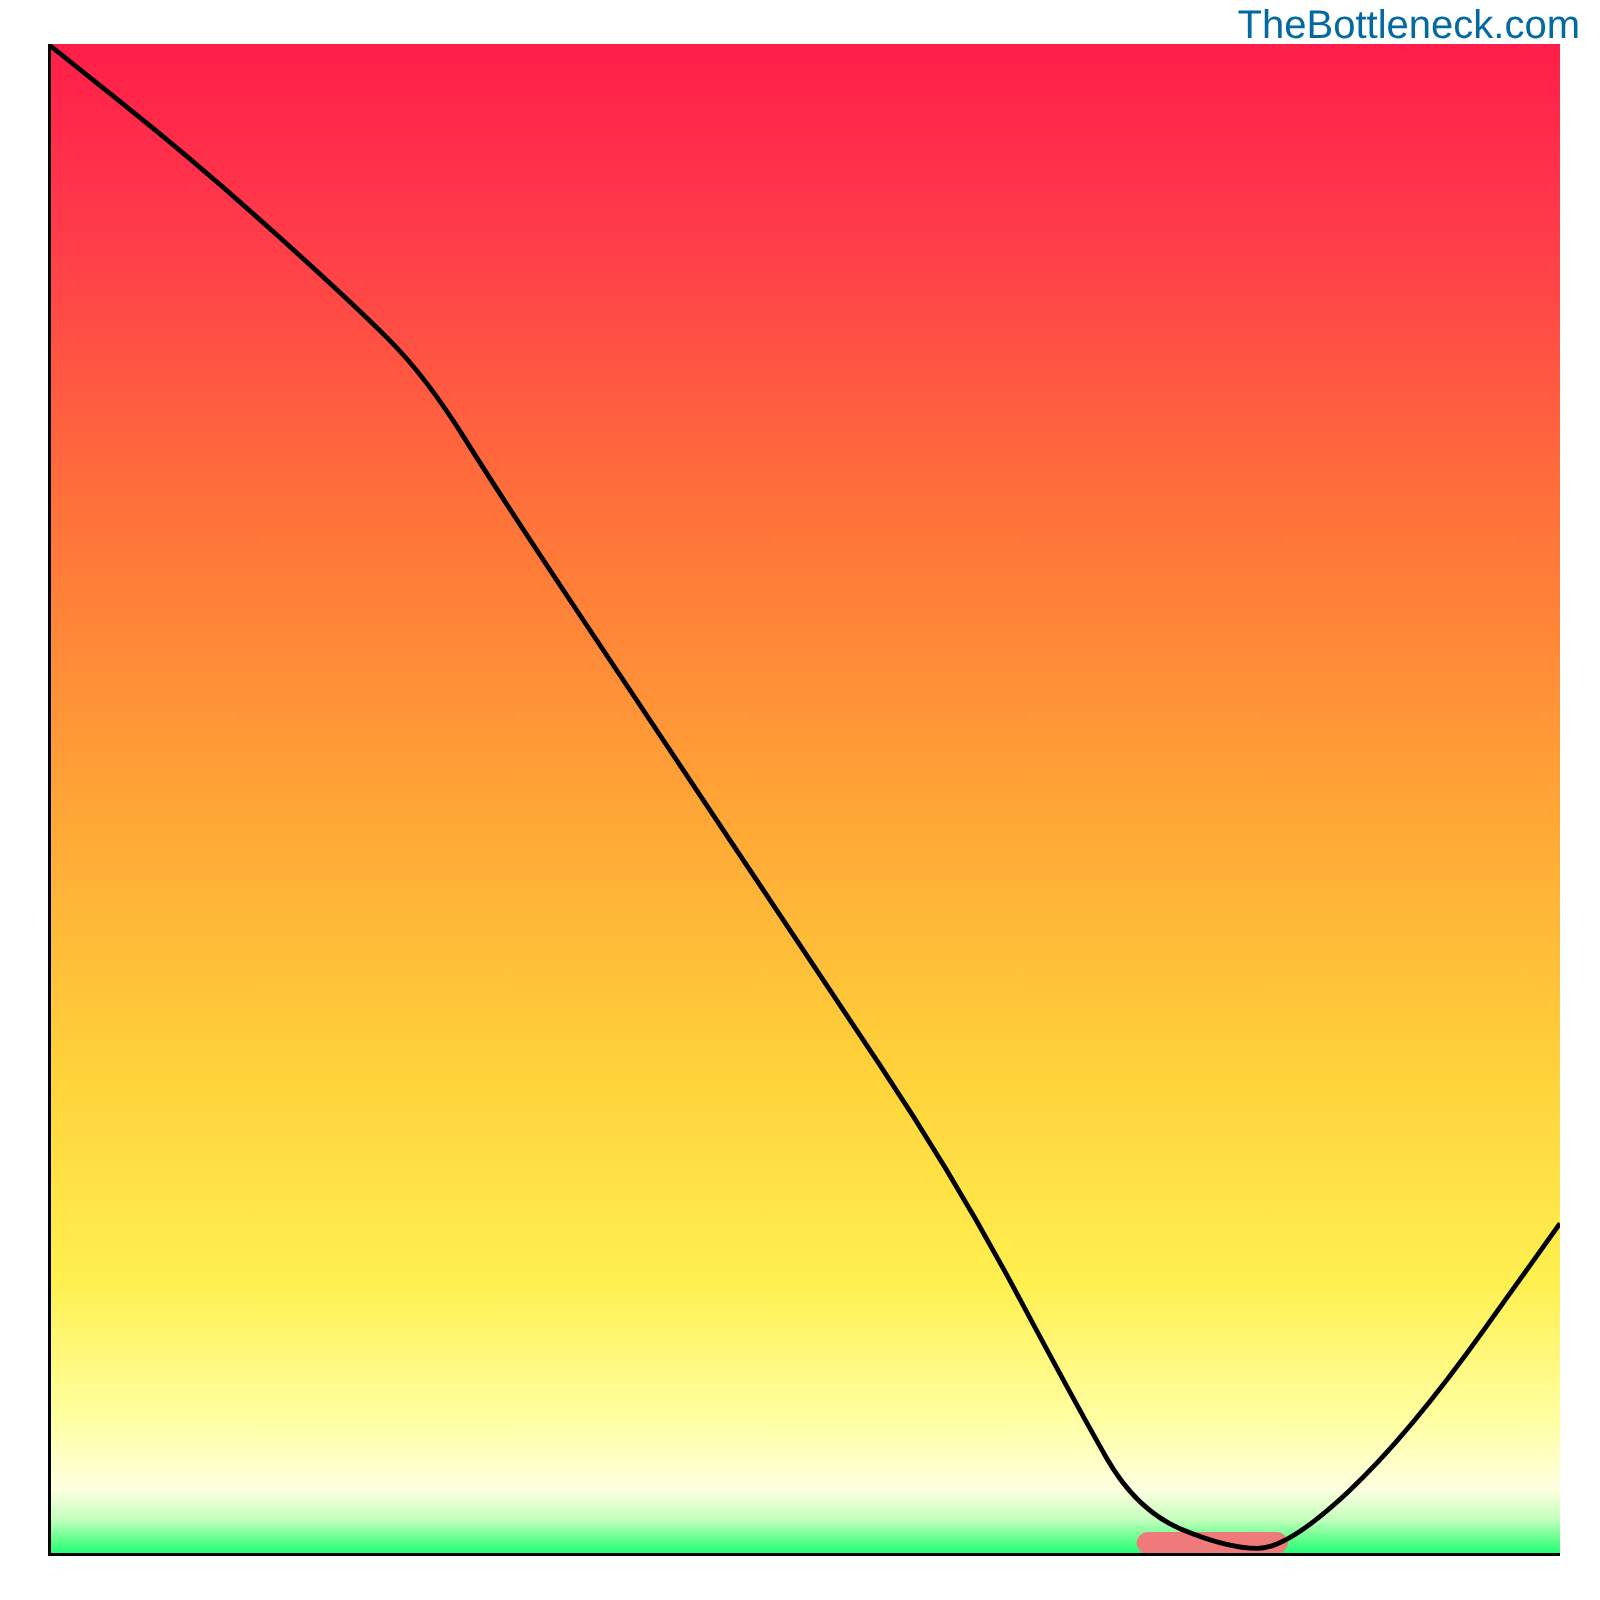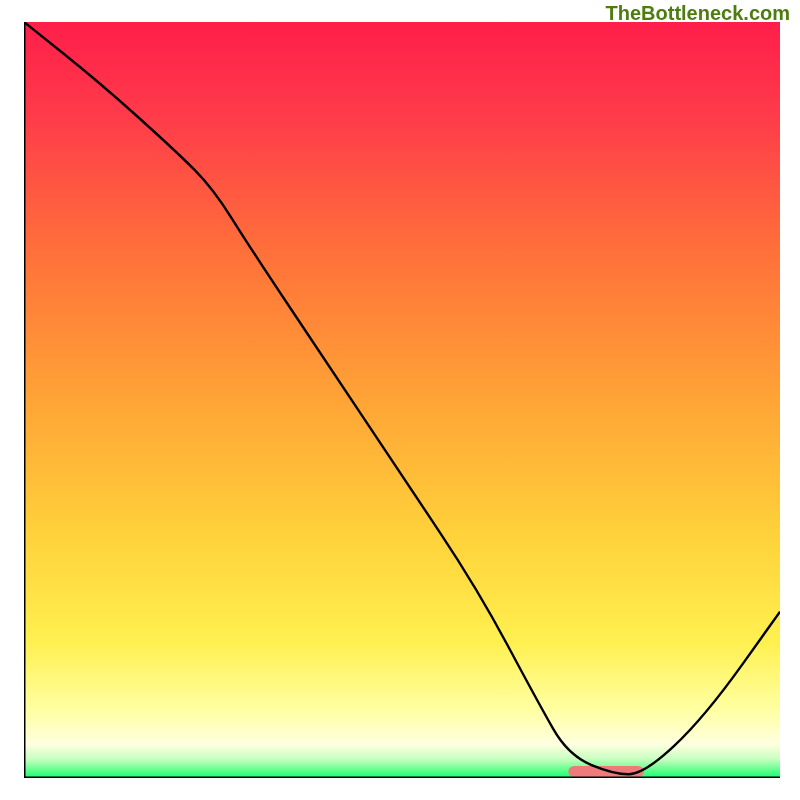--- a/index.html
+++ b/index.html
@@ -8,23 +8,23 @@
     width: 800px;
     height: 800px;
     background: #ffffff;
     font-family: Arial, Helvetica, sans-serif;
     position: relative;
   }
   .watermark {
     position: absolute;
     top: 2px;
     right: 10px;
-    color: #4d7c0f;
+    color: #0369a1;
     font-size: 20px;
-    font-weight: 700;
+    font-weight: 400;
     z-index: 10;
   }
   .plot-area {
     position: absolute;
     left: 24px;
     top: 22px;
     width: 756px;
     height: 756px;
     box-sizing: border-box;
   }

